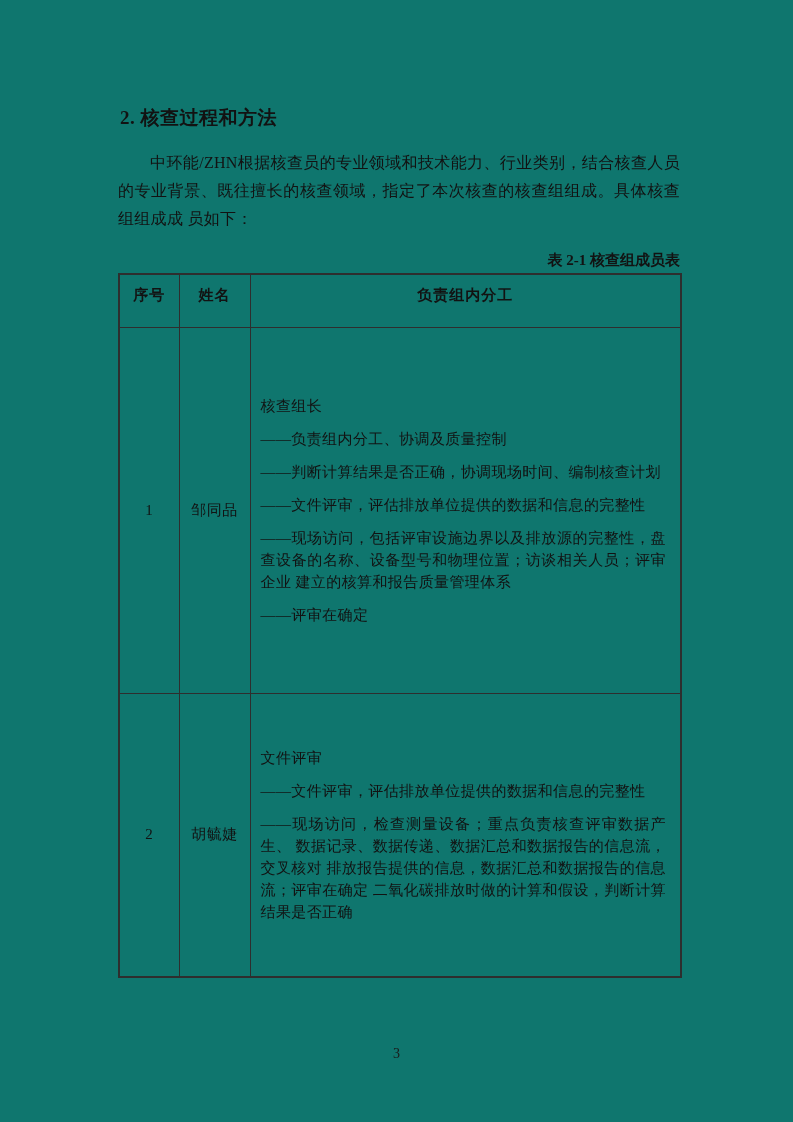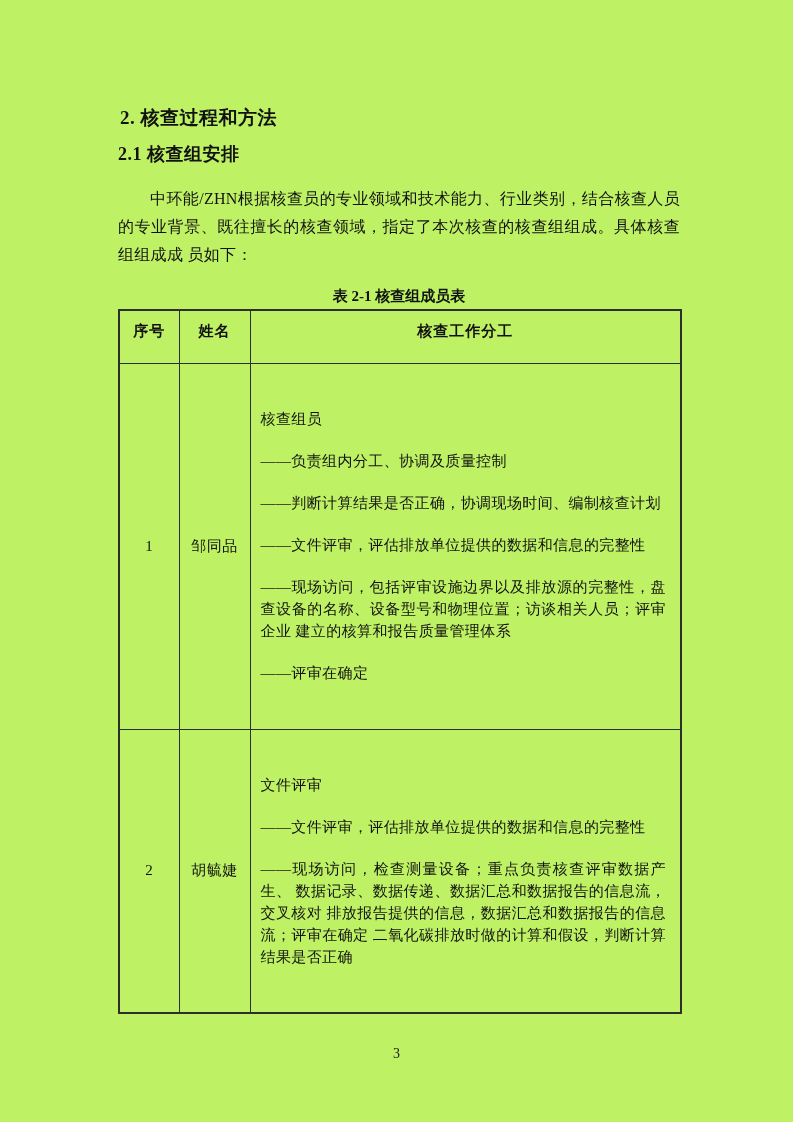--- a/index.html
+++ b/index.html
@@ -4,21 +4,21 @@
 <style>
   html, body {
     margin: 0;
     padding: 0;
     background: #ffffff;
   }
   .page {
     position: relative;
     width: 793px;
     height: 1122px;
-    background: #bef264;
+    background: #0f766e;
     color: #121212;
     font-family: "Liberation Serif", "DejaVu Serif", serif;
     box-sizing: border-box;
     padding: 106px 113px 0 118px;
     overflow: hidden;
   }
   .h1 {
     font-size: 19px;
     font-weight: bold;
     line-height: 24px;
@@ -34,21 +34,21 @@
   }
   .body-para {
     font-size: 16px;
     line-height: 28px;
     text-align: justify;
     text-indent: 2em;
     margin: 19px 0 0 0;
     letter-spacing: 0.3px;
   }
   .table-caption {
-    text-align: center;
+    text-align: right;
     font-weight: bold;
     font-size: 15px;
     line-height: 20px;
     margin: 17px 0 3px 0;
   }
   table.members {
     border-collapse: collapse;
     table-layout: fixed;
     width: 562px;
     border: 2px solid #2e2e2e;
@@ -79,66 +79,65 @@
     padding: 12px 14px 12px 10px;
     font-size: 15px;
   }
   td.cell-duties p {
     margin: 0;
     line-height: 22px;
     text-align: justify;
     letter-spacing: 0.4px;
   }
   td.cell-duties p + p {
-    margin-top: 20px;
+    margin-top: 11px;
   }
   tr.row-1 { height: 366px; }
   tr.row-2 { height: 284px; }
   .page-number {
     position: absolute;
     bottom: 60px;
     left: 0;
     width: 100%;
     text-align: center;
     font-size: 14px;
     color: #1a1a1a;
   }
 </style>
 </head>
 <body>
 
 <div class="page">
 
   <div class="h1">2. 核查过程和方法</div>
 
-  <div class="h2">2.1 核查组安排</div>
 
   <p class="body-para">中环能/ZHN根据核查员的专业领域和技术能力、行业类别，结合核查人员的专业背景、既往擅长的核查领域，指定了本次核查的核查组组成。具体核查组组成成 员如下：</p>
 
   <div class="table-caption">表 2-1 核查组成员表</div>
 
   <table class="members">
     <colgroup>
       <col style="width:60px">
       <col style="width:71px">
       <col style="width:431px">
     </colgroup>
     <thead>
       <tr>
         <th>序号</th>
         <th>姓名</th>
-        <th>核查工作分工</th>
+        <th>负责组内分工</th>
       </tr>
     </thead>
     <tbody id="members-tbody">
         <tr class="row-1">
           <td class="cell-no">1</td>
           <td class="cell-name">邹同品</td>
           <td class="cell-duties">
-            <p>核查组员</p>
+            <p>核查组长</p>
             <p>——负责组内分工、协调及质量控制</p>
             <p>——判断计算结果是否正确，协调现场时间、编制核查计划</p>
             <p>——文件评审，评估排放单位提供的数据和信息的完整性</p>
             <p>——现场访问，包括评审设施边界以及排放源的完整性，盘 查设备的名称、设备型号和物理位置；访谈相关人员；评审企业 建立的核算和报告质量管理体系</p>
             <p>——评审在确定</p>
           </td>
         </tr>
         <tr class="row-2">
           <td class="cell-no">2</td>
           <td class="cell-name">胡毓婕</td>

